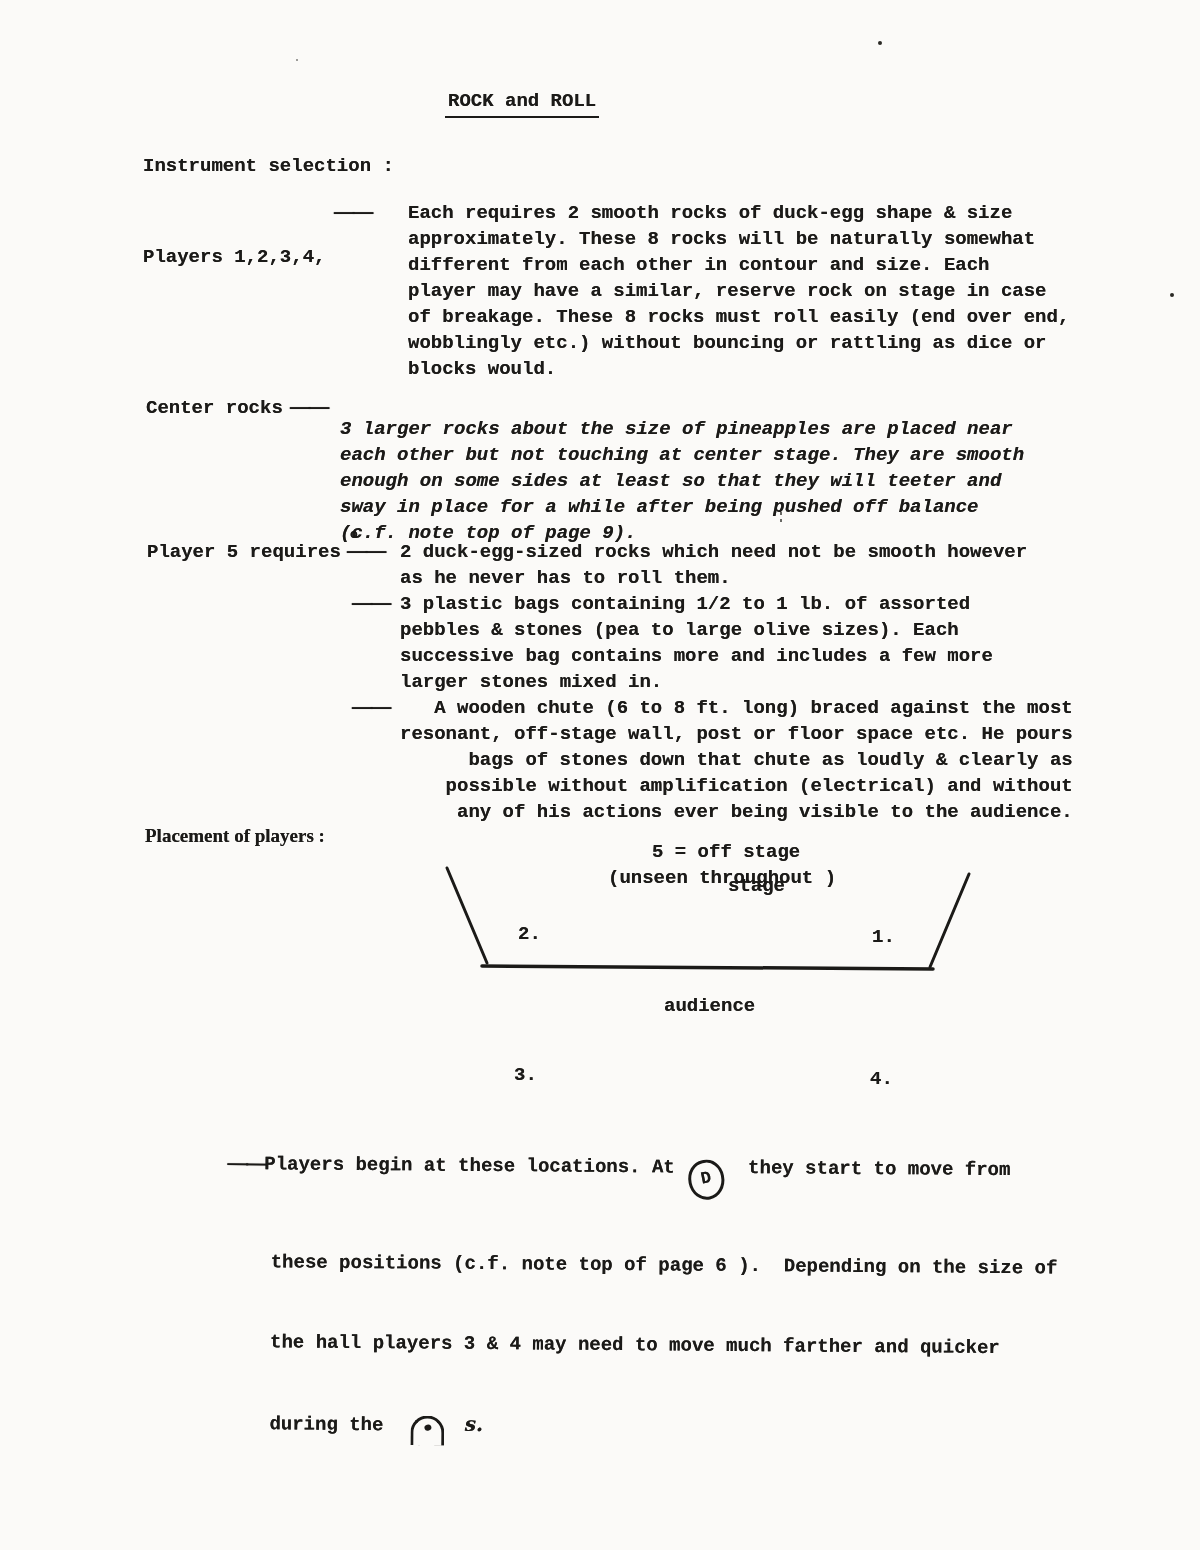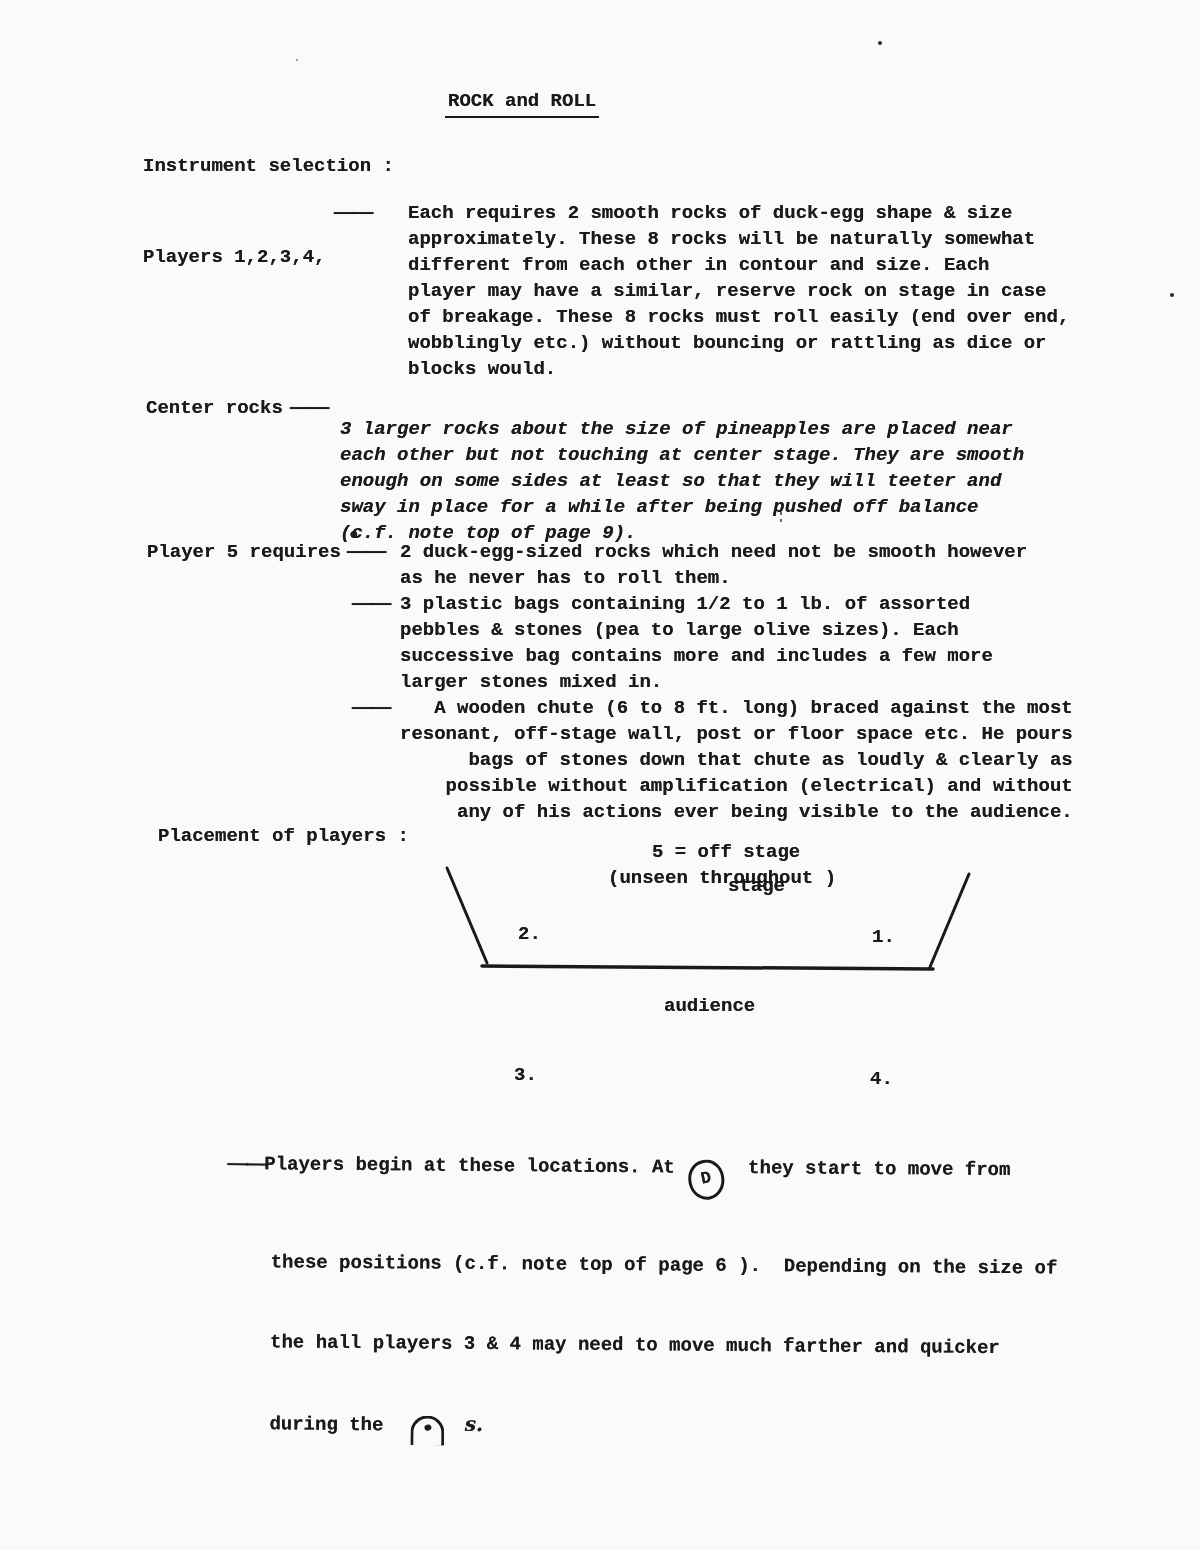--- a/index.html
+++ b/index.html
@@ -126,21 +126,21 @@
 successive bag contains more and includes a few more
 larger stones mixed in.</div>
 
   <div class="tw dash-abs" style="left:352px;top:695px;"><span class="dash">——</span></div>
   <div class="tw" style="left:400px;top:695px;text-align:right;">A wooden chute (6 to 8 ft. long) braced against the most
 resonant, off-stage wall, post or floor space etc. He pours
 bags of stones down that chute as loudly &amp; clearly as
 possible without amplification (electrical) and without
 any of his actions ever being visible to the audience.</div>
 
-  <div class="tw" style="left:158px;top:823px;">Placement of players :</div>
+  <div class="tw" style="left:145px;top:823px;font-family:Liberation Serif, serif;">Placement of players :</div>
 
   <div class="tw" style="left:652px;top:839px;">5 = off stage</div>
   <div class="tw" style="left:608px;top:865px;">(unseen throughout )</div>
 
   <svg class="diagram-svg" style="left:430px;top:860px;" width="560" height="120" viewBox="0 0 560 120">
     <path d="M 17 8 L 57 103" stroke="#1b1a18" stroke-width="3" fill="none" stroke-linecap="round"></path>
     <path d="M 52 106 L 503 109" stroke="#1b1a18" stroke-width="3.5" fill="none" stroke-linecap="round"></path>
     <path d="M 500 107 L 539 14" stroke="#1b1a18" stroke-width="3" fill="none" stroke-linecap="round"></path>
   </svg>
 

